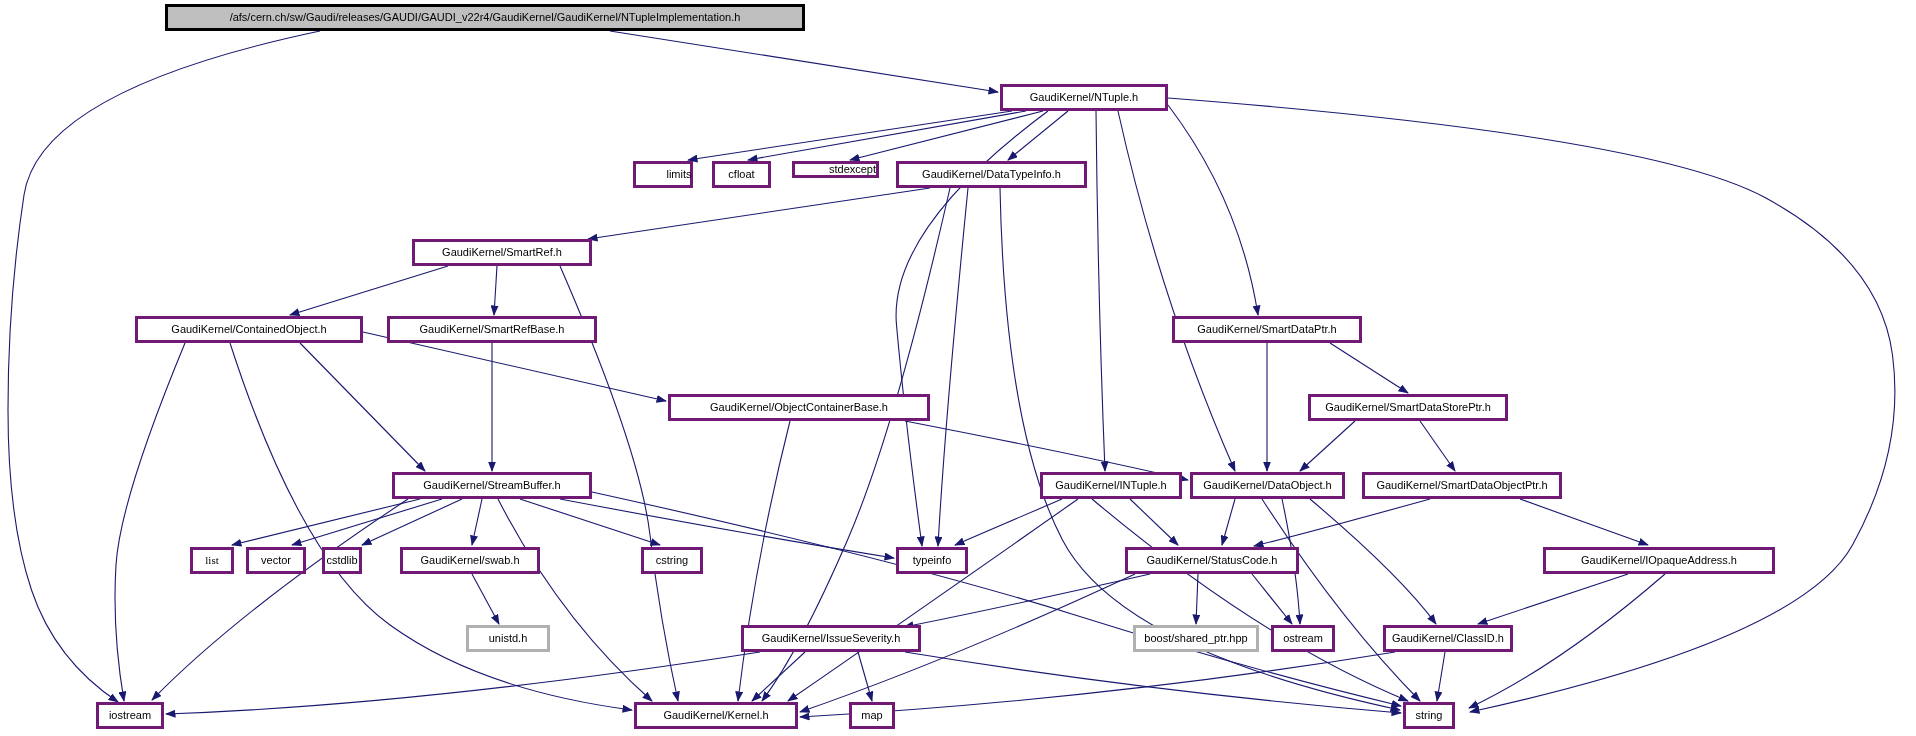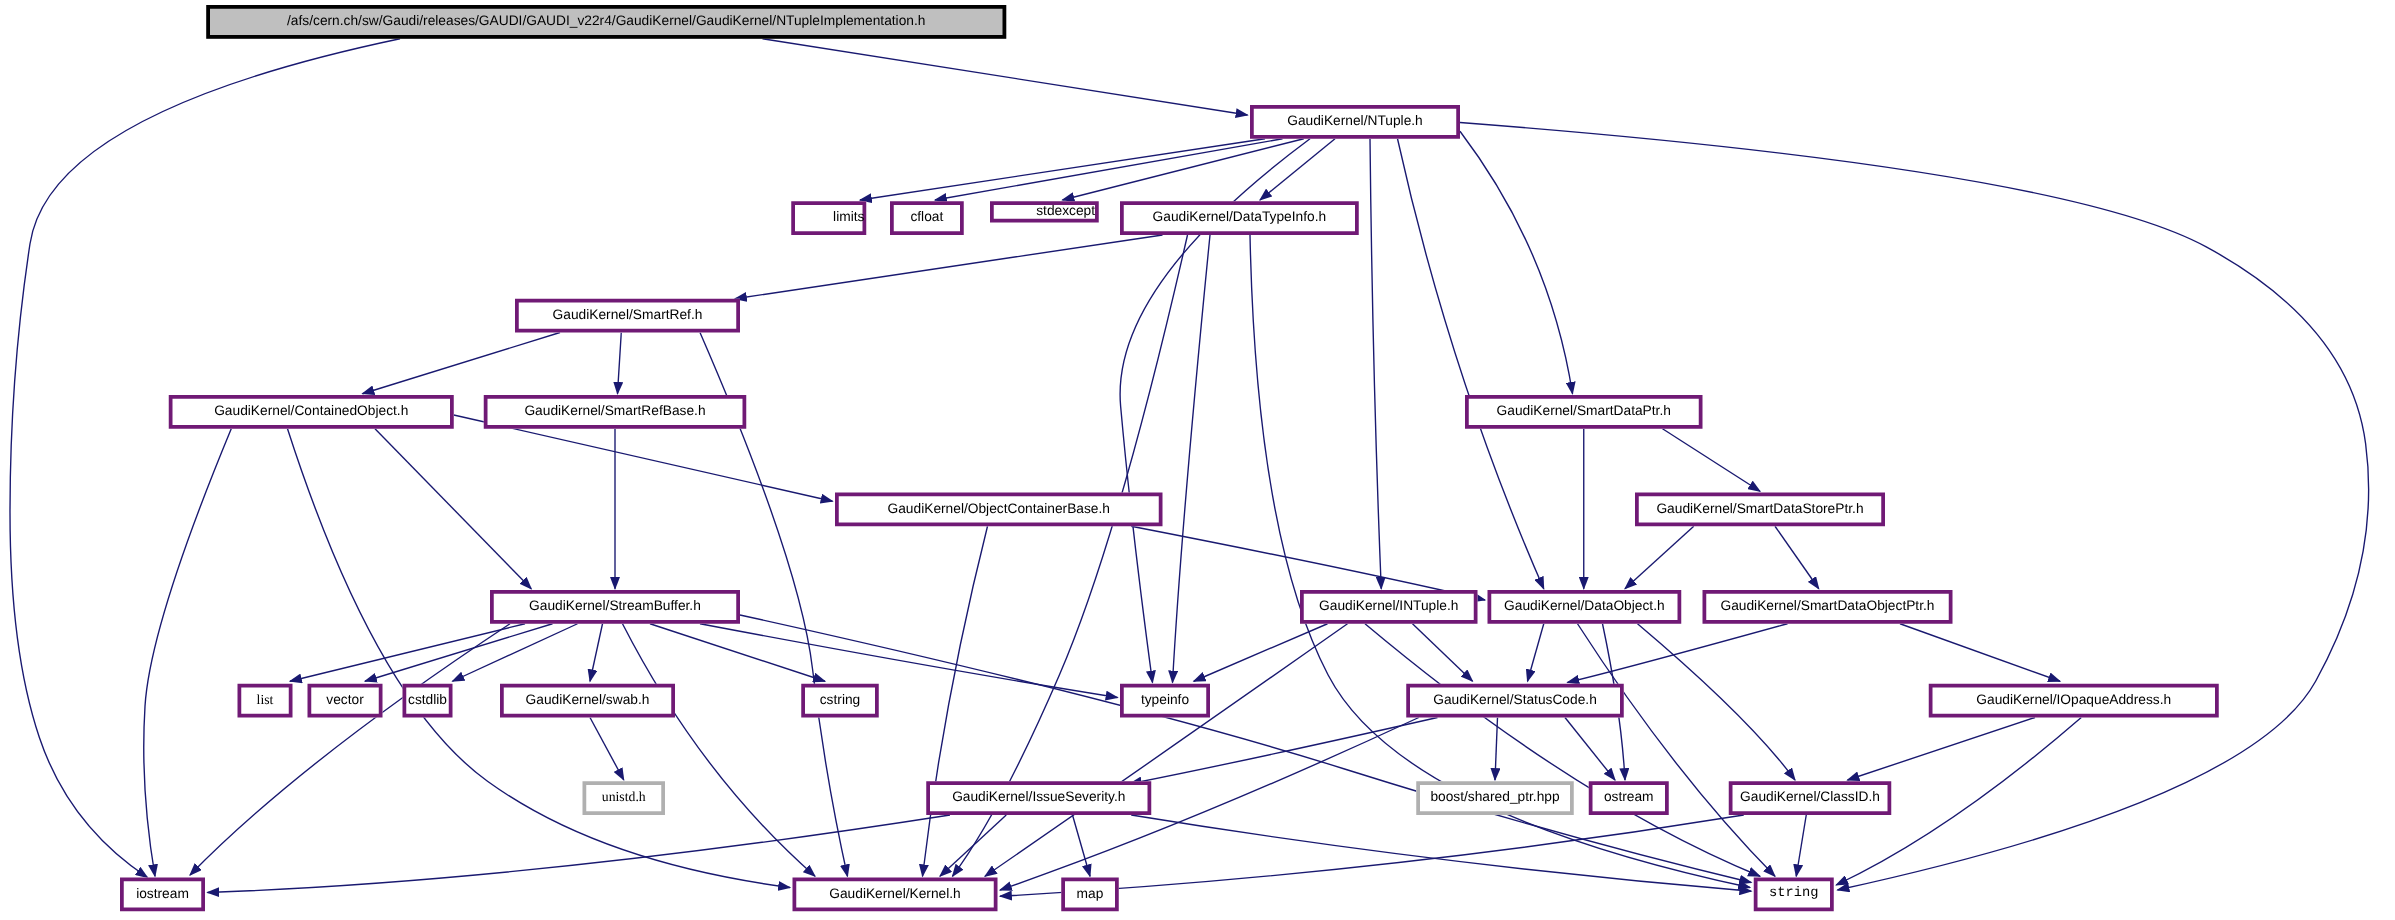--- a/index.html
+++ b/index.html
@@ -106,23 +106,23 @@
       <div class="node header link" style="left: 1190px; top: 472px; width: 155px; height: 27px;">GaudiKernel/DataObject.h</div>
       <div class="node header link" style="left: 1362px; top: 472px; width: 200px; height: 27px;">GaudiKernel/SmartDataObjectPtr.h</div>
       <div class="node system" style="left: 190px; top: 547px; width: 44px; height: 27px; font-family: Liberation Serif, serif;">list</div>
       <div class="node system" style="left: 246px; top: 547px; width: 60px; height: 27px;">vector</div>
       <div class="node system" style="left: 322px; top: 547px; width: 40px; height: 27px;">cstdlib</div>
       <div class="node header link" style="left: 400px; top: 547px; width: 140px; height: 27px;">GaudiKernel/swab.h</div>
       <div class="node system" style="left: 641px; top: 547px; width: 62px; height: 27px;">cstring</div>
       <div class="node system" style="left: 896px; top: 547px; width: 72px; height: 27px;">typeinfo</div>
       <div class="node header link" style="left: 1125px; top: 547px; width: 174px; height: 27px;">GaudiKernel/StatusCode.h</div>
       <div class="node header link" style="left: 1543px; top: 547px; width: 232px; height: 27px;">GaudiKernel/IOpaqueAddress.h</div>
-      <div class="node external" style="left: 466px; top: 625px; width: 66px; height: 27px; font-family: Liberation Serif, serif;">unistd.h</div>
+      <div class="node external" style="left: 466px; top: 625px; width: 84px; height: 27px;">unistd.h</div>
       <div class="node header link" style="left: 741px; top: 625px; width: 180px; height: 27px;">GaudiKernel/IssueSeverity.h</div>
       <div class="node external" style="left: 1133px; top: 625px; width: 126px; height: 27px;">boost/shared_ptr.hpp</div>
       <div class="node system" style="left: 1271px; top: 625px; width: 64px; height: 27px;">ostream</div>
       <div class="node header link" style="left: 1383px; top: 625px; width: 130px; height: 27px;">GaudiKernel/ClassID.h</div>
       <div class="node system" style="left: 96px; top: 702px; width: 68px; height: 27px;">iostream</div>
       <div class="node header link" style="left: 634px; top: 702px; width: 164px; height: 27px;">GaudiKernel/Kernel.h</div>
       <div class="node system" style="left: 849px; top: 702px; width: 46px; height: 27px;">map</div>
-      <div class="node system" style="left: 1403px; top: 702px; width: 64px; height: 27px; font-family: Liberation Mono, monospace;">string</div>
+      <div class="node system" style="left: 1403px; top: 702px; width: 52px; height: 27px;">string</div>
     </div>
 </div>
 
 </body></html>

